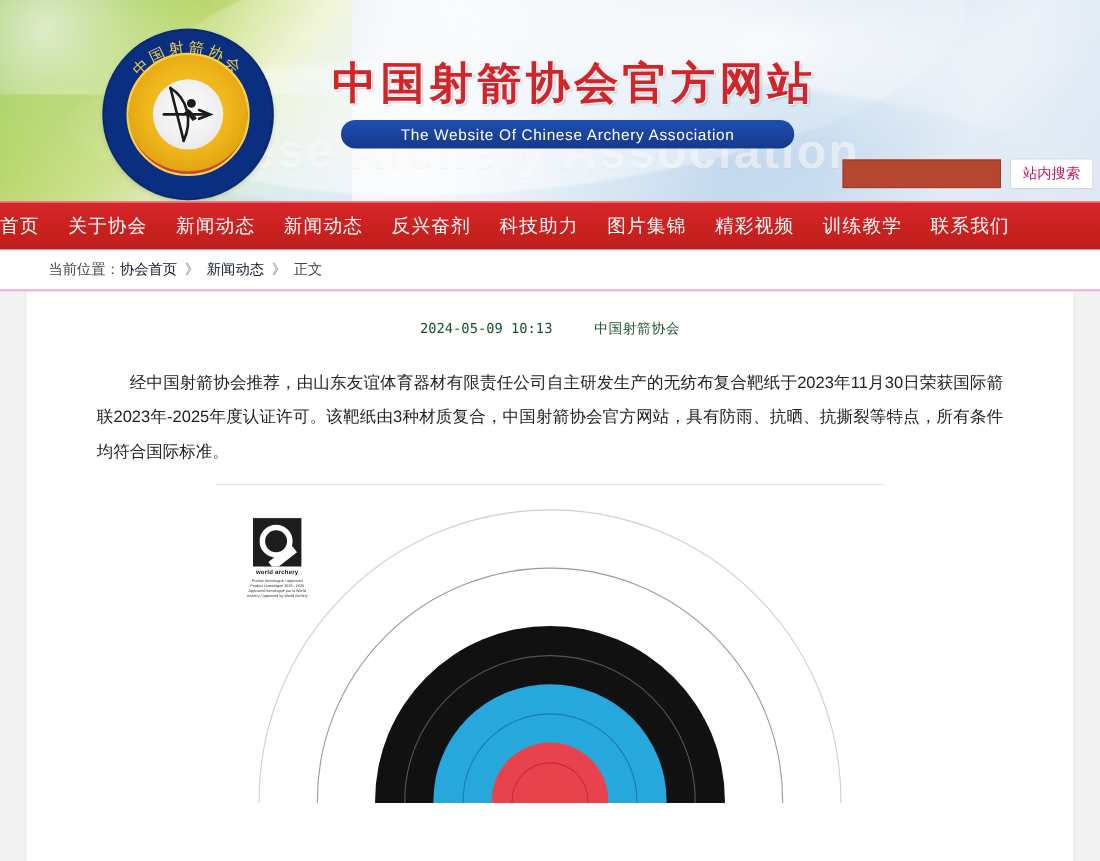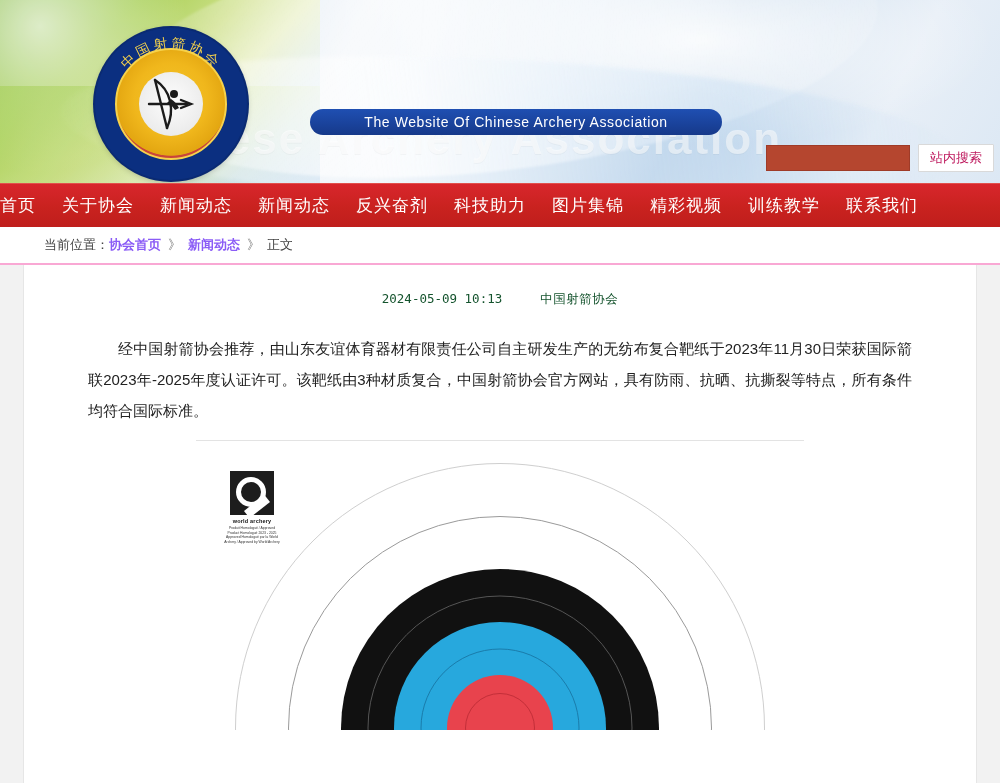--- a/index.html
+++ b/index.html
@@ -200,21 +200,21 @@
     height: 38px;
     background: #ffffff;
     display: flex;
     align-items: center;
     padding-left: 44px;
     font-size: 13px;
     color: #444444;
     border-bottom: 2px solid #f9a8d4;
   }
   .breadcrumb-wrap .sep { margin: 0 7px; color: #777; }
-  .breadcrumb-wrap a { color: #8b5cf6; text-decoration: none; cursor: pointer; font-weight: bold; }
+  .breadcrumb-wrap a { color: #0f172a; text-decoration: none; cursor: pointer; }
 
   
   .content-frame {
     position: relative;
     width: 1000px;
     height: 518px;
     background: #f2f2f2;
     overflow: hidden;
   }
   .content-card {
@@ -363,20 +363,21 @@
             <path d="M40,26 L50,30 L40,34"></path>
           </g>
           <g fill="#1b1b1b">
             <circle cx="33" cy="20" r="4"></circle>
             <path d="M30,25 q5,3 8,9 l-4,2 q-4,-6 -8,-7 z"></path>
           </g>
         </svg>
       </div>
     </div>
 
+    <div class="site-title-cn">中国射箭协会官方网站</div>
     <div class="site-title-en">The Website Of Chinese Archery Association</div>
 
     <input class="search-box" type="text" value="" placeholder="" style="">
     <div class="search-btn">站内搜索</div>
   </div>
 
   <div class="nav">
     <div class="nav-item">首页</div>
     <div class="nav-item">关于协会</div>
     <div class="nav-item">新闻动态</div>

